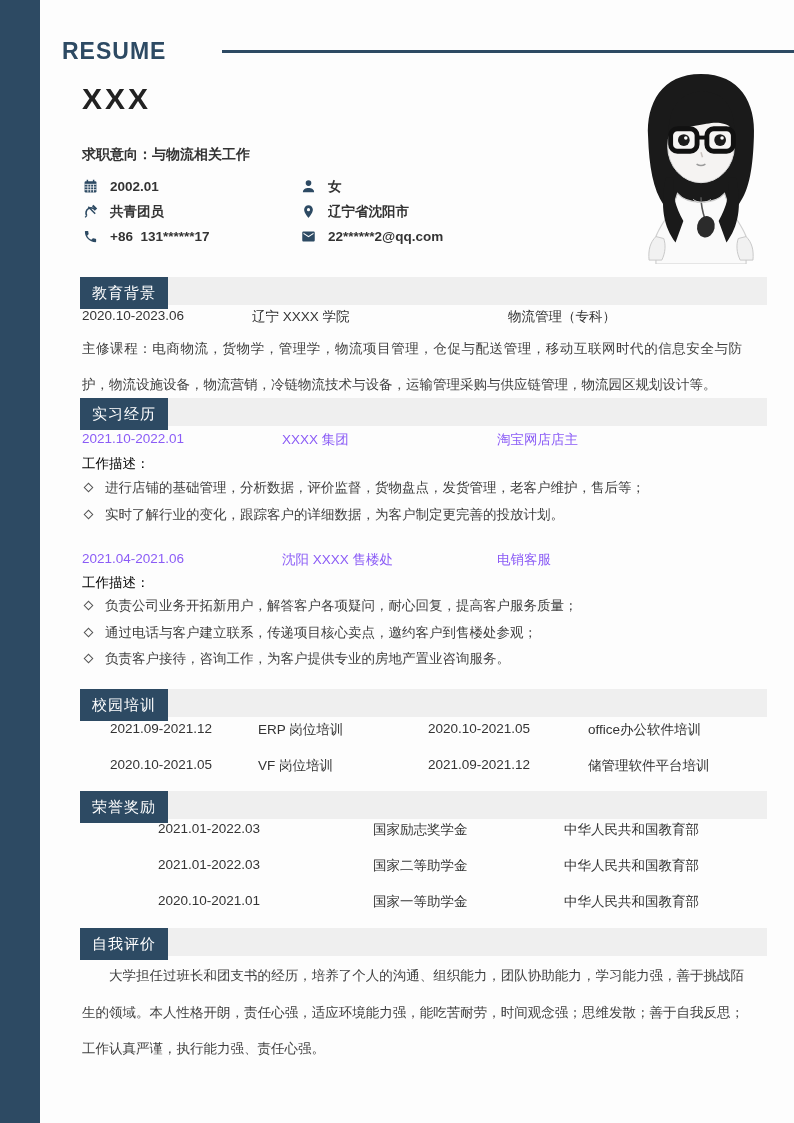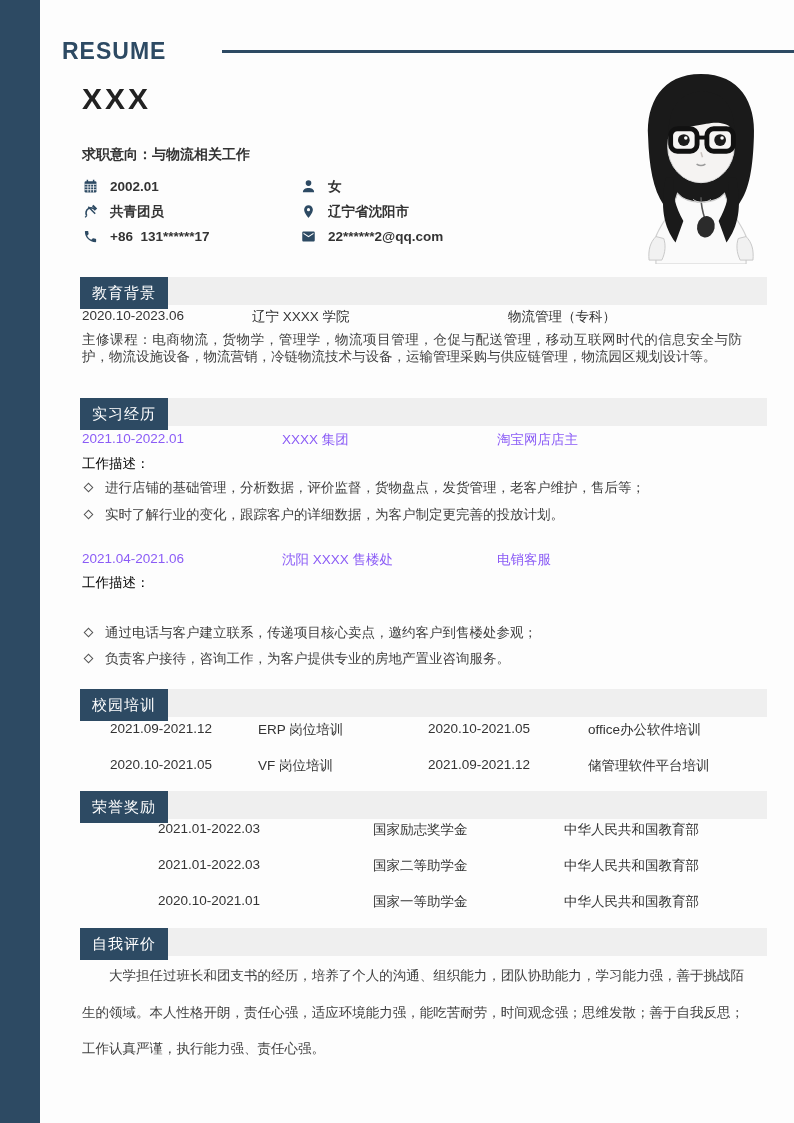--- a/index.html
+++ b/index.html
@@ -39,21 +39,21 @@
     background:#2d4a63; color:#ffffff; font-size:15px; font-weight:500;
     display:flex; align-items:center; letter-spacing:1px;
   }
 
   
   .edu-row   { position:absolute; left:42px; display:grid; grid-template-columns:170px 256px auto; font-size:13.5px; color:#333; }
   .job-row   { position:absolute; left:42px; display:grid; grid-template-columns:200px 215px auto; font-size:13.5px; color:#8b5cf6; }
   .train-row { position:absolute; left:70px; display:grid; grid-template-columns:148px 170px 160px auto; font-size:13.5px; color:#333; }
   .honor-row { position:absolute; left:70px; display:grid; grid-template-columns:215px 191px auto; font-size:13.5px; color:#333;margin-left:48px; }
 
-  .para { position:absolute; left:42px; width:660px; font-size:13.5px; line-height:17px; text-align:justify; color:#3f3f3f; }
+  .para { position:absolute; left:42px; width:660px; font-size:13.5px; line-height:36px; text-align:justify; color:#3f3f3f; }
   .label { position:absolute; left:42px; font-size:13.5px; color:#000000; }
 
   .bullet-row { position:absolute; left:45px; width:650px; display:flex; align-items:flex-start; font-size:13.5px; color:#3f3f3f; }
   .diamond {
     width:7px; height:7px; border:1px solid #555; transform:rotate(45deg);
     margin:5px 13px 0 0; flex:none; background:transparent;
   }
   .self-para { position:absolute; left:42px; width:662px; font-size:13.5px; line-height:36.5px; text-indent:2em; text-align:justify; color:#3f3f3f; }
 </style>
 </head>
@@ -190,20 +190,24 @@
       <span class="diamond"></span>
       <span>实时了解行业的变化，跟踪客户的详细数据，为客户制定更完善的投放计划。</span>
     </div>
 
     <div class="job-row" style="top:551px">
       <span>2021.04-2021.06</span>
       <span>沈阳 XXXX 售楼处</span>
       <span>电销客服</span>
     </div>
     <div class="label" style="top:574px">工作描述：</div>
+    <div class="bullet-row" style="top:597px">
+      <span class="diamond"></span>
+      <span>负责公司业务开拓新用户，解答客户各项疑问，耐心回复，提高客户服务质量；</span>
+    </div>
     <div class="bullet-row" style="top:624px">
       <span class="diamond"></span>
       <span>通过电话与客户建立联系，传递项目核心卖点，邀约客户到售楼处参观；</span>
     </div>
     <div class="bullet-row" style="top:650px">
       <span class="diamond"></span>
       <span>负责客户接待，咨询工作，为客户提供专业的房地产置业咨询服务。</span>
     </div>
 
     <div class="section-header" style="top:689px">

